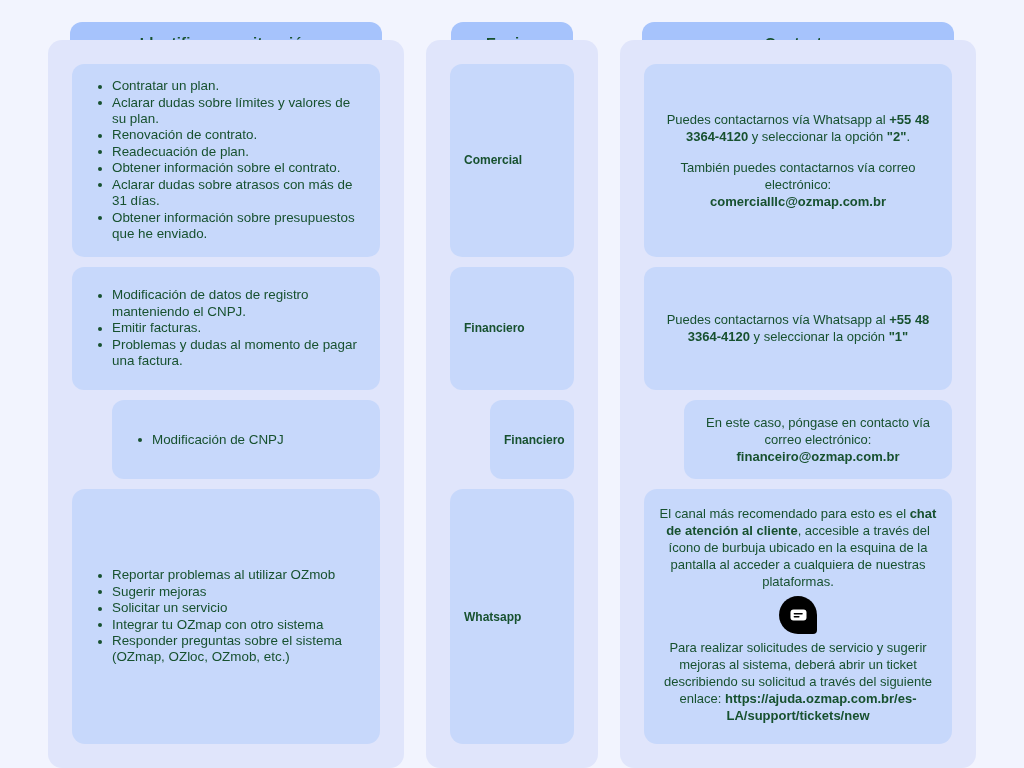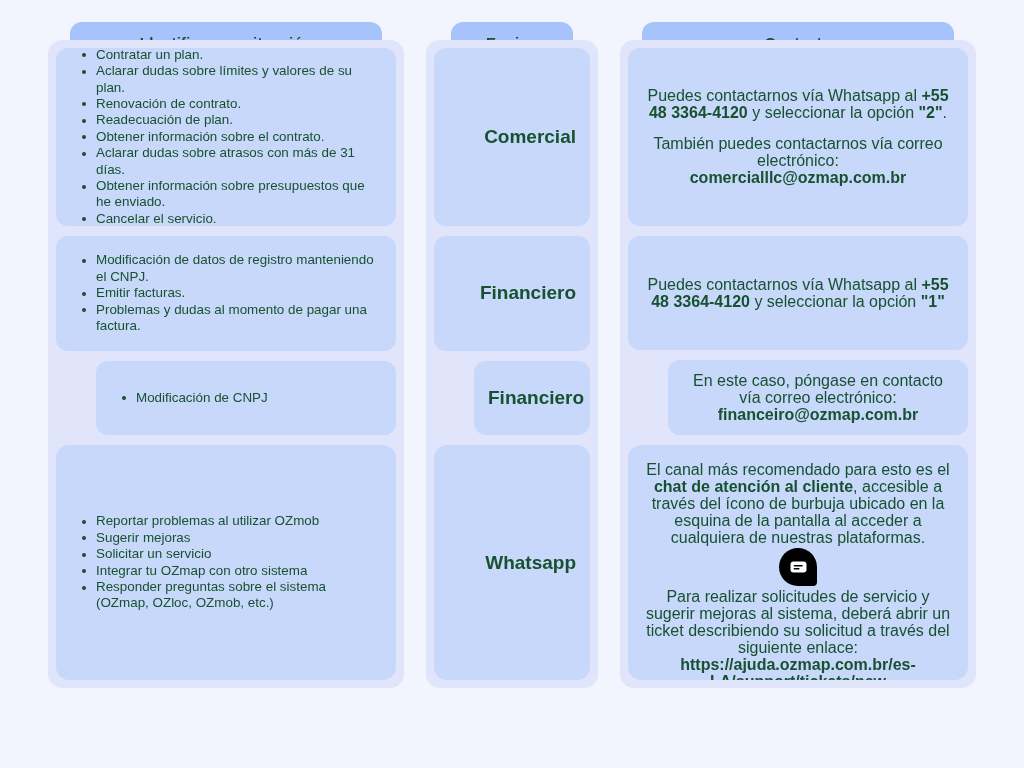--- a/index.html
+++ b/index.html
@@ -55,25 +55,25 @@
   }
   .col-situacion .col-header { width: 312px; }
   .col-equipo    .col-header { width: 122px; }
   .col-contacto  .col-header { width: 312px; }
 
   .col-body {
     position: relative;
     z-index: 2;
     background: #e0e5fb;
     border-radius: 14px;
-    padding: 8px;
+    padding: 24px;
     display: flex;
     flex-direction: column;
     gap: 10px;
-    height: 648px;
+    height: 728px;
   }
 
   
   .card {
     background: #c7d8fb;
     border-radius: 12px;
     display: flex;
     flex-direction: column;
     justify-content: center;
     padding: 12px 14px;
@@ -101,29 +101,29 @@
     left: -14px;
     top: 6.5px;
     width: 4px;
     height: 4px;
     border-radius: 50%;
     background: #17512f;
   }
 
   
   .team-label {
-    text-align: right;
+    text-align: left;
     font-weight: bold;
-    font-size: 19px;
+    font-size: 12px;
   }
 
   
   .contact-body {
     text-align: center;
-    font-size: 16px;
+    font-size: 13px;
     line-height: 17px;
   }
   .contact-body p { margin: 0; }
   .contact-body p + p { margin-top: 14px; }
   .contact-body b { font-weight: bold; }
 
   .contact-row4 {
     justify-content: space-between;
     padding: 16px 14px 20px 14px;
   }
@@ -157,21 +157,20 @@
 
       <div class="card row-1">
         <ul class="bullets">
           <li>Contratar un plan.</li>
           <li>Aclarar dudas sobre límites y valores de su plan.</li>
           <li>Renovación de contrato.</li>
           <li>Readecuación de plan.</li>
           <li>Obtener información sobre el contrato.</li>
           <li>Aclarar dudas sobre atrasos con más de 31 días.</li>
           <li>Obtener información sobre presupuestos que he enviado.</li>
-          <li>Cancelar el servicio.</li>
         </ul>
       </div>
 
       <div class="card row-2">
         <ul class="bullets">
           <li>Modificación de datos de registro manteniendo el CNPJ.</li>
           <li>Emitir facturas.</li>
           <li>Problemas y dudas al momento de pagar una factura.</li>
         </ul>
       </div>

